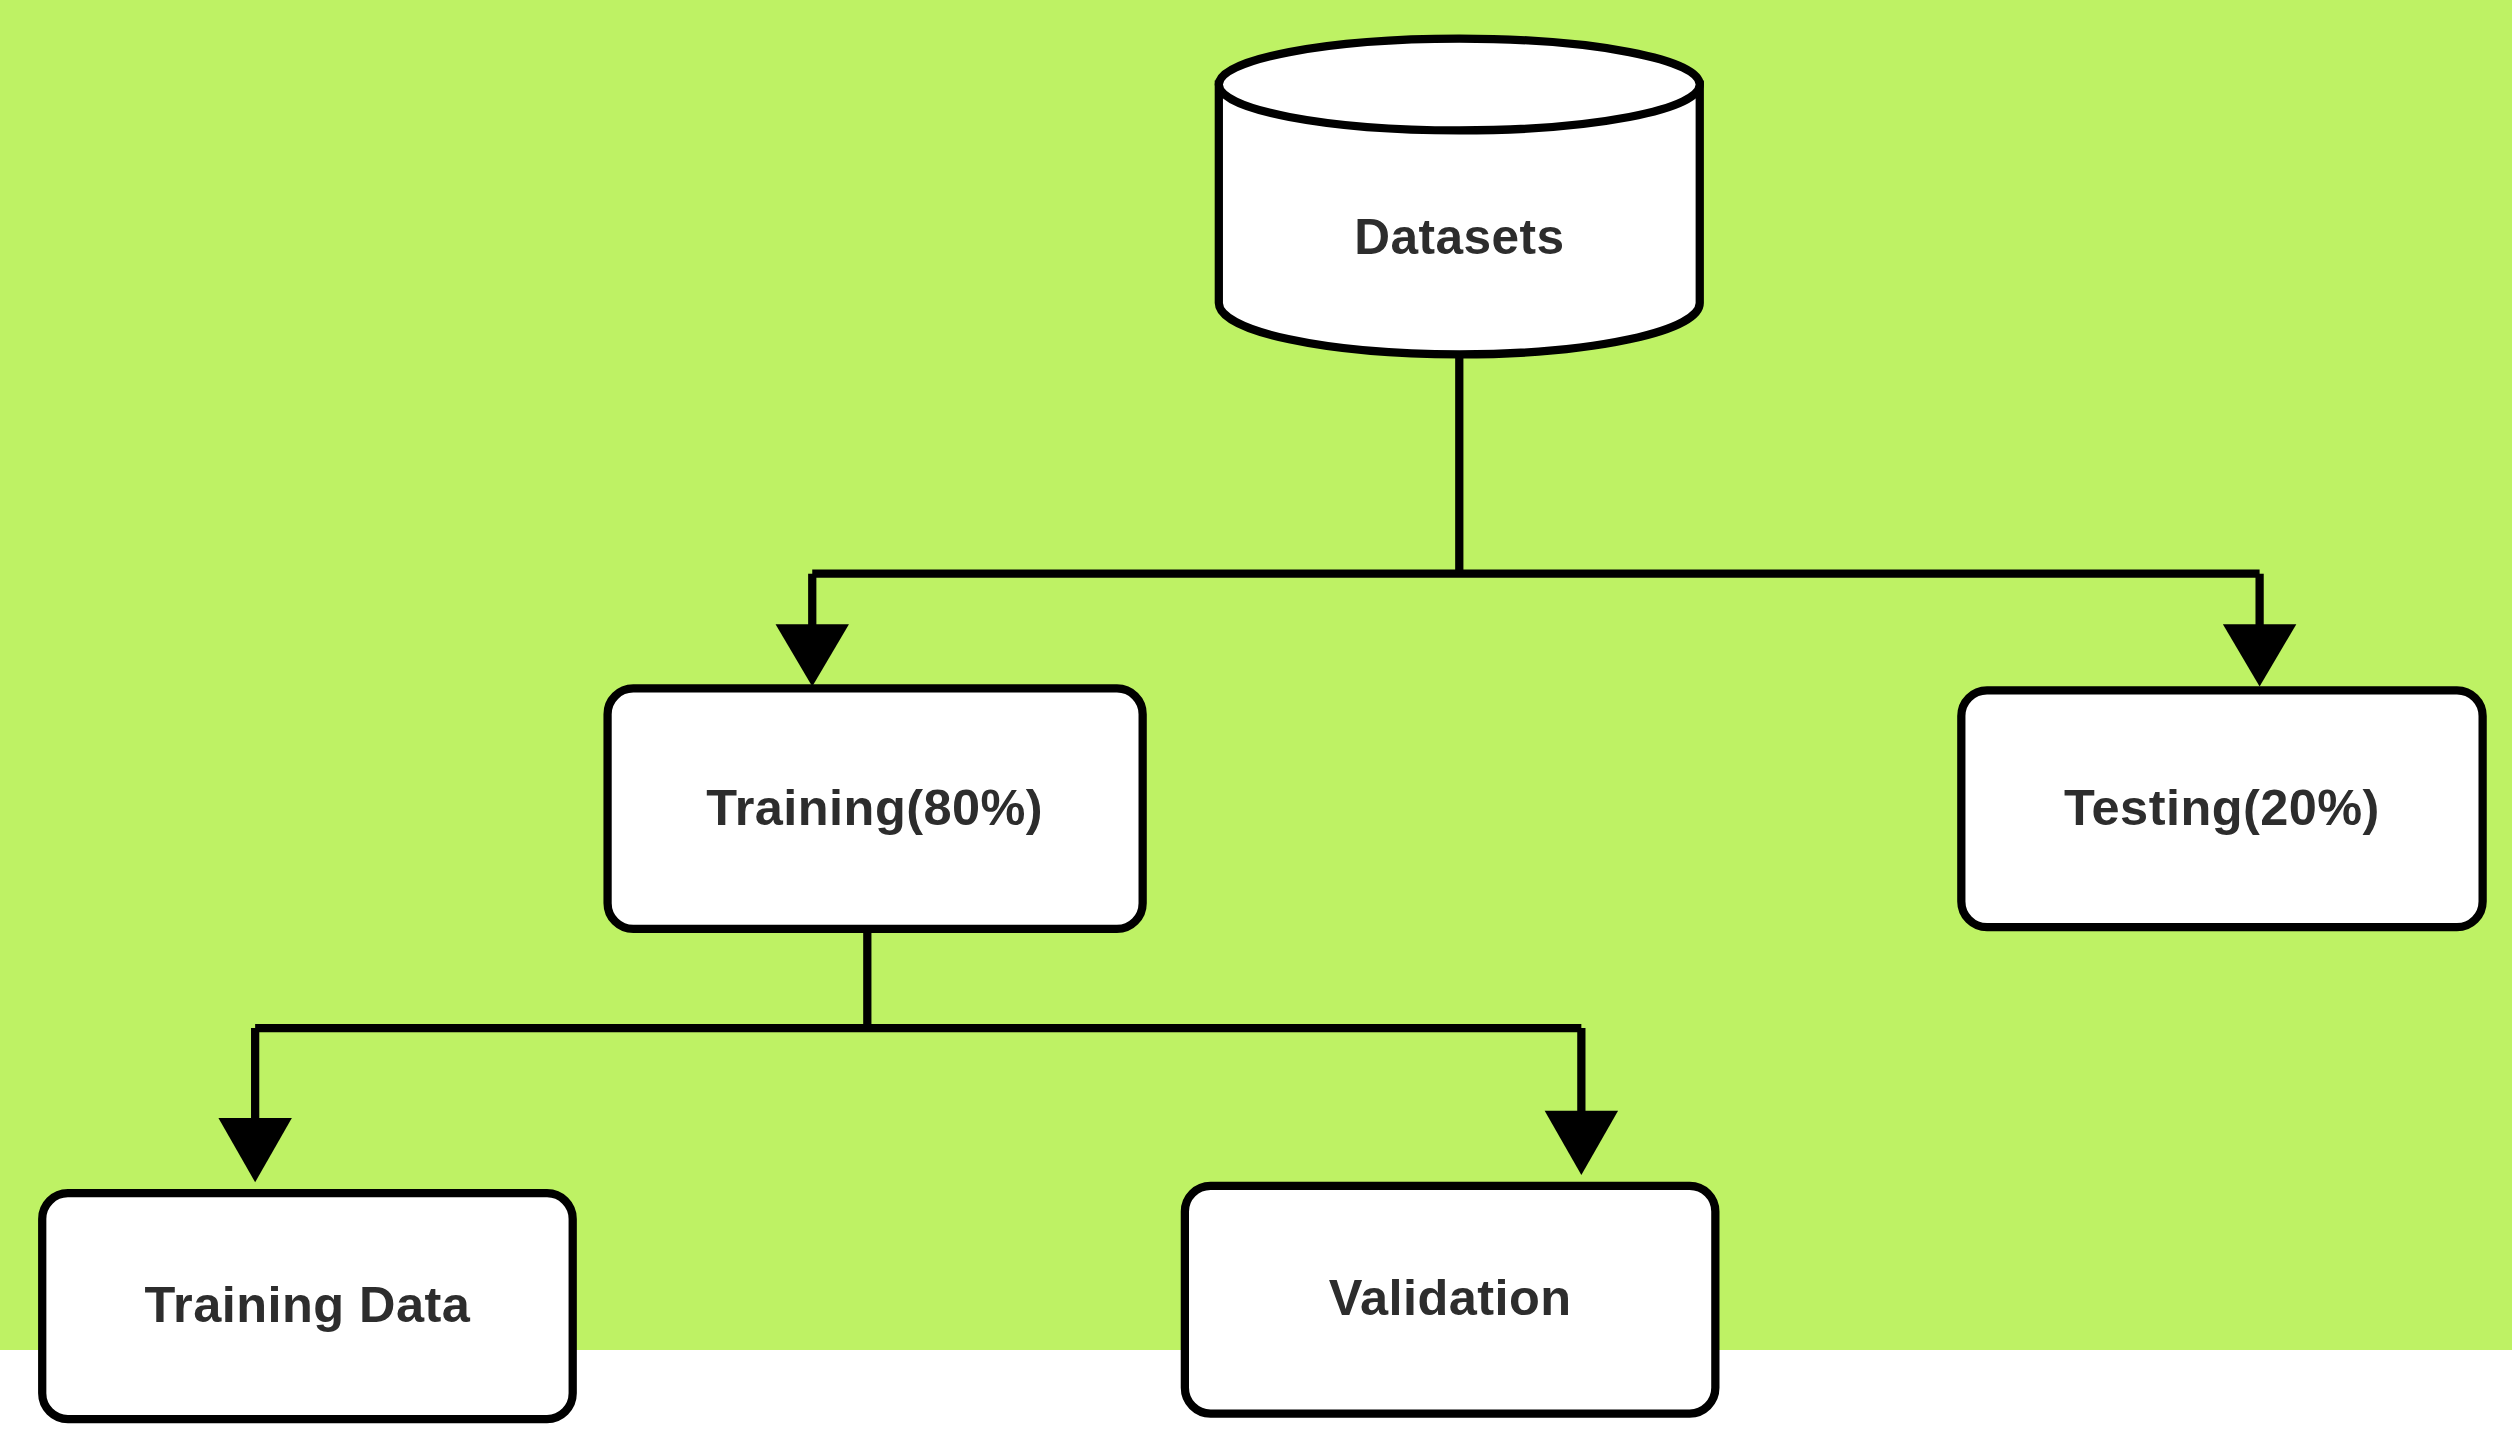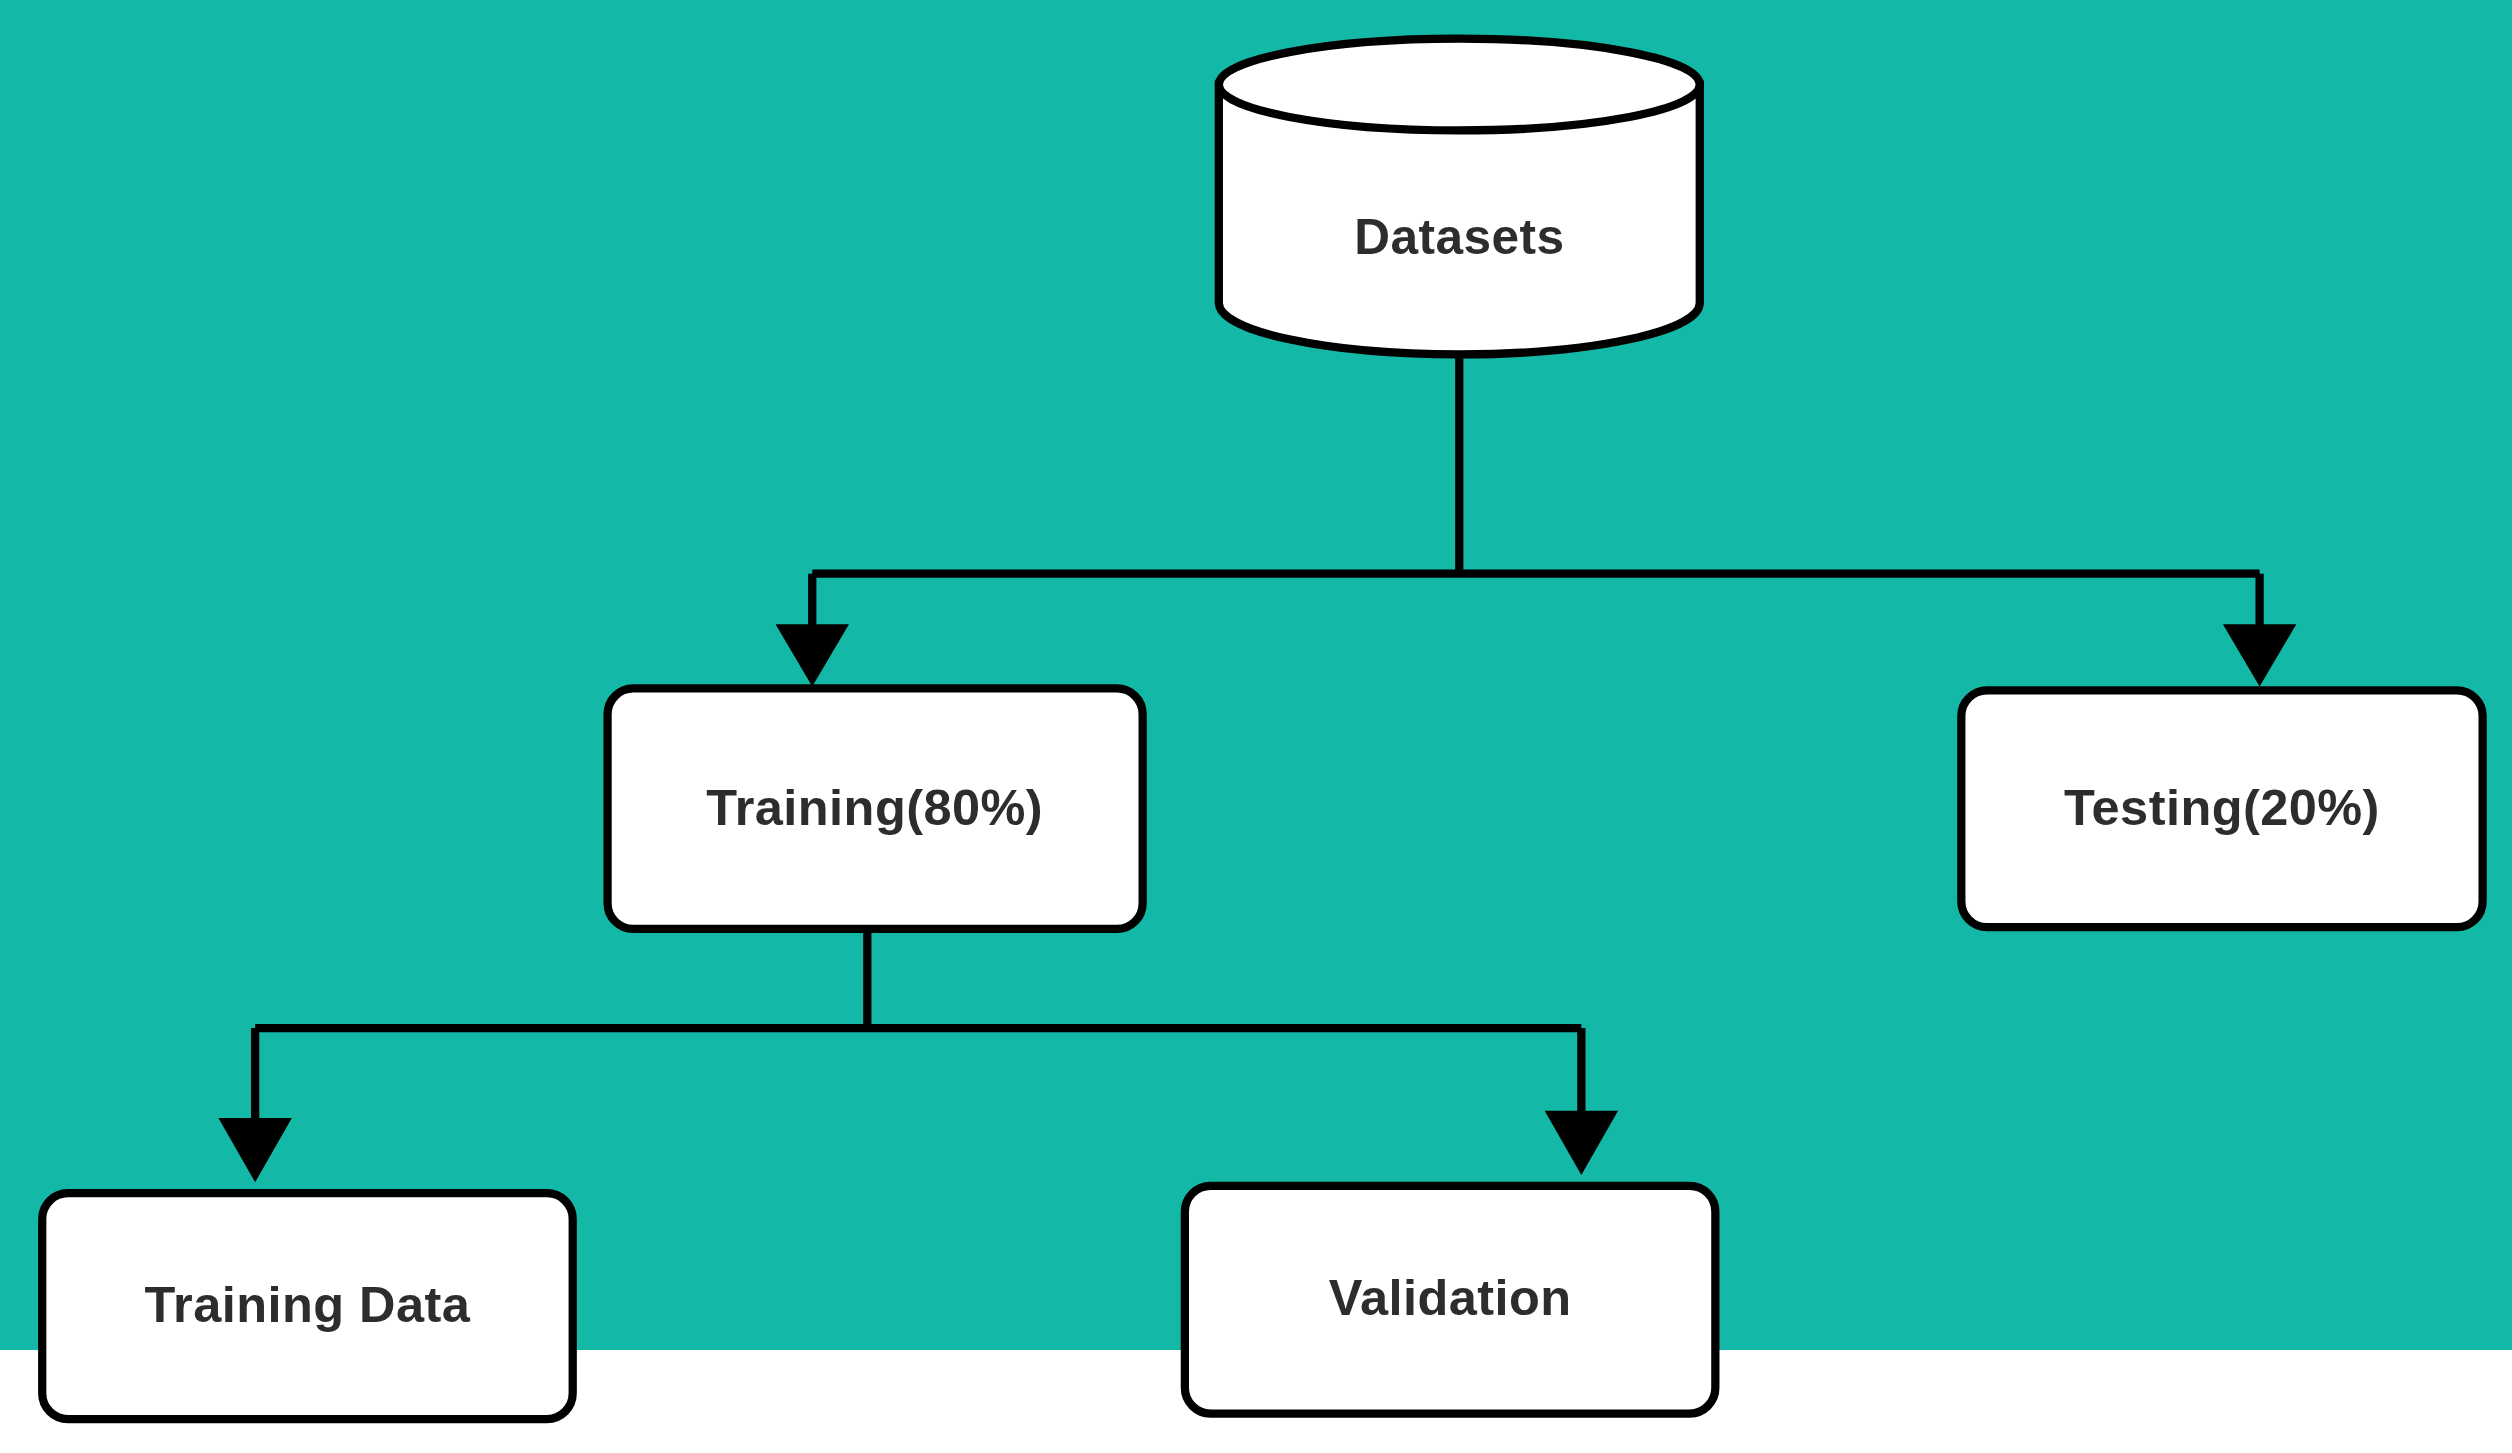--- a/index.html
+++ b/index.html
@@ -10,21 +10,21 @@
   body {
     width: 2512px;
     height: 1454px;
     overflow: hidden;
     font-family: "Liberation Sans", sans-serif;
   }
   #diagram-root {
     position: relative;
     width: 2512px;
     height: 1350px;
-    background: #14b8a6;
+    background: #bef264;
   }
   svg#flow {
     position: absolute;
     top: 0;
     left: 0;
     width: 2512px;
     height: 1454px;
     display: block;
   }
   .node-shape {

